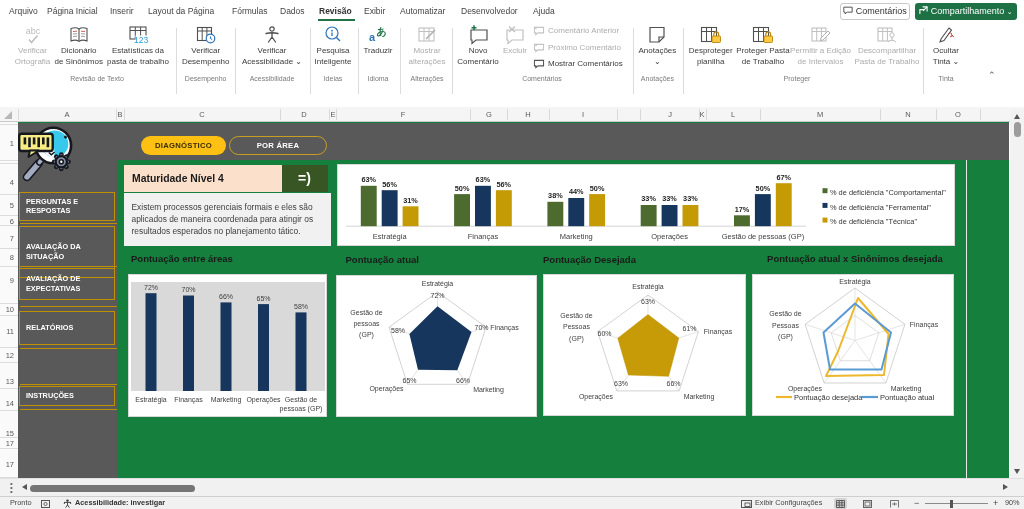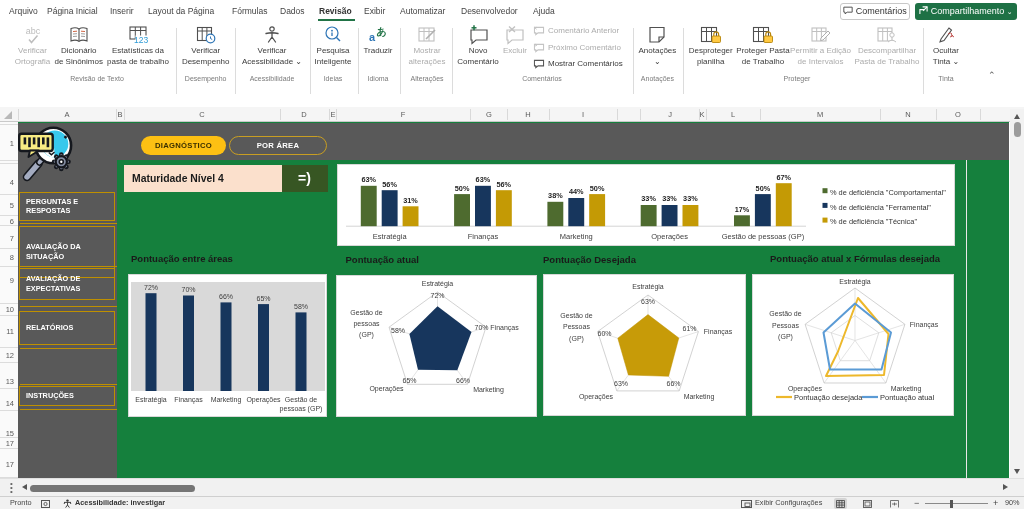--- a/index.html
+++ b/index.html
@@ -361,37 +361,38 @@
     </g>
     <circle cx="43.3" cy="39.8" r="5.6" fill="#848DA2" stroke="#15181E" stroke-width="2.2"></circle>
     <circle cx="43.3" cy="39.8" r="2" fill="#fff" stroke="#15181E" stroke-width="1.6"></circle>
   </svg>
 
   <div class="pill" id="pill1">DIAGNÓSTICO</div>
   <div class="pill" id="pill2">POR ÁREA</div>
 
   <div id="matbox">Maturidade Nível 4</div>
   <div id="smile">=)</div>
+  <div id="para">Existem processos gerenciais formais e eles são<br>aplicados de maneira coordenada para atingir os<br>resultados esperados no planejamento tático.</div>
 
   <div class="sbtn" style="top:70px;  height:28.5px;">PERGUNTAS E<br>RESPOSTAS</div>
   <div class="sbtn" style="top:103.5px; height:52px;">AVALIAÇÃO DA<br>SITUAÇÃO</div>
   <div class="sbtn" style="top:146px; height:32px;">AVALIAÇÃO DE<br>EXPECTATIVAS</div>
   <div class="sbtn" style="top:189px; height:34px;">RELATÓRIOS</div>
   <div class="sbtn" style="top:263.5px; height:20.5px;">INSTRUÇÕES</div>
   <div style="position:absolute; left:1.5px; width:97px; height:1px; background:#BF9000; top:101px;"></div>
   <div style="position:absolute; left:1.5px; width:97px; height:1px; background:#BF9000; top:143.8px;"></div>
   <div style="position:absolute; left:1.5px; width:97px; height:1px; background:#BF9000; top:183.5px;"></div>
   <div style="position:absolute; left:1.5px; width:97px; height:1px; background:#BF9000; top:225.5px;"></div>
   <div style="position:absolute; left:1.5px; width:97px; height:1px; background:#BF9000; top:262px;"></div>
   <div style="position:absolute; left:1.5px; width:97px; height:1px; background:#BF9000; top:286.5px;"></div>
 
   <div class="ctitle" style="left:113px; top:131px;">Pontuação entre áreas</div>
   <div class="ctitle" style="left:327.5px; top:132px;">Pontuação atual</div>
   <div class="ctitle" style="left:525px; top:132px;">Pontuação Desejada</div>
-  <div class="ctitle" style="left:837px; top:131px; transform:translateX(-50%);">Pontuação atual x Fórmulas desejada</div>
+  <div class="ctitle" style="left:837px; top:131px; transform:translateX(-50%);">Pontuação atual x Sinônimos desejada</div>
 
   <div class="box" id="topchart" style="left:319px; top:42px; width:617.5px; height:81.5px;"></div>
   <div class="box" id="chart1" style="left:110px; top:152px; width:198.5px; height:142.5px;"></div>
   <div class="box" id="radar1" style="left:317.5px; top:153px; width:201px; height:141.5px;"></div>
   <div class="box" id="radar2" style="left:525px; top:152px; width:203px; height:141.5px;"></div>
   <div class="box" id="radar3" style="left:734px; top:151.5px; width:201.5px; height:142px;"></div>
 
   <div style="position:absolute; left:948px; top:38px; width:1px; height:318px; background:#E8E8E8;"></div>
 
   <svg class="svgabs" style="left:319px; top:42px;" width="618" height="82" viewBox="337 164 618 82">

